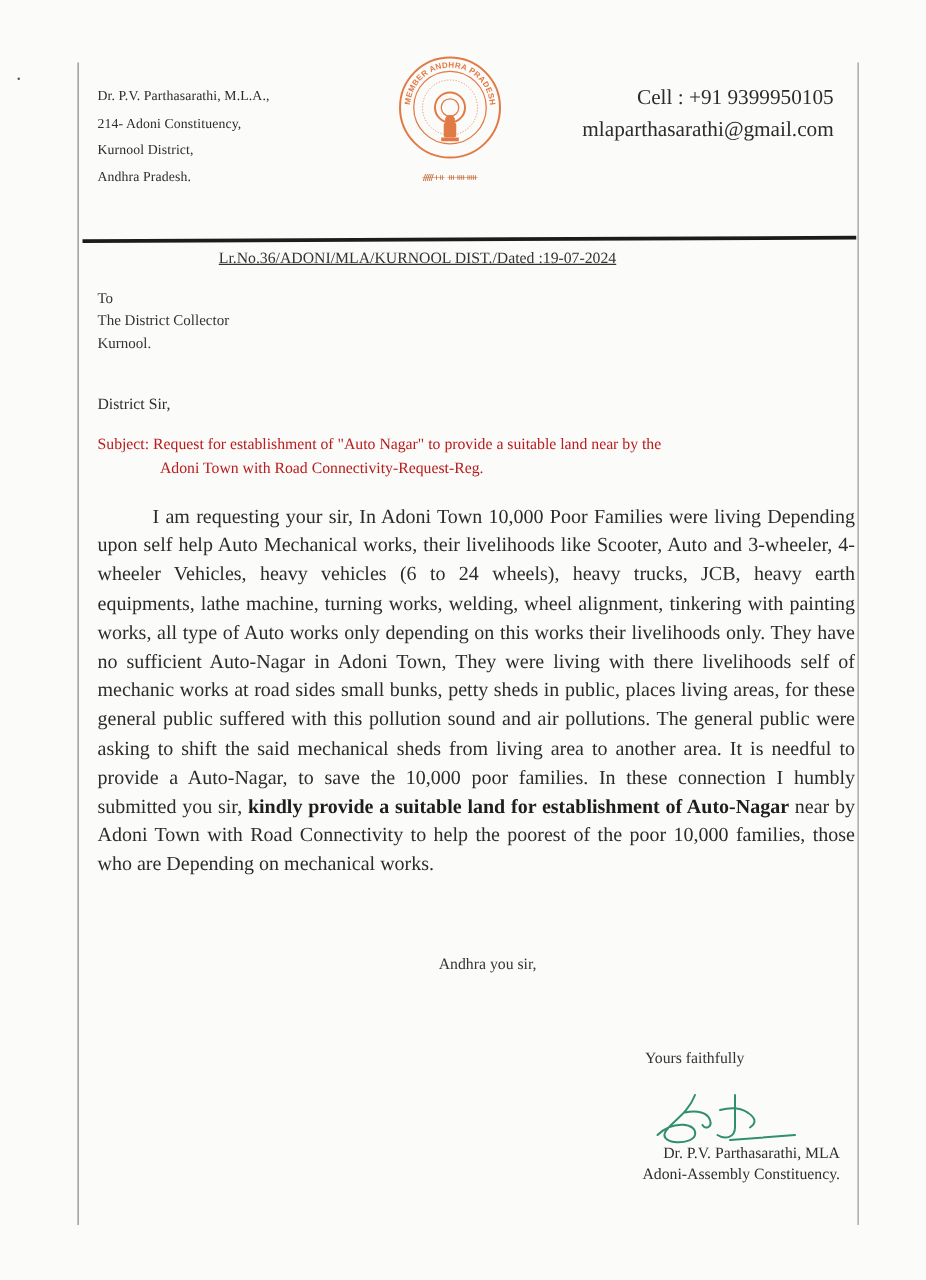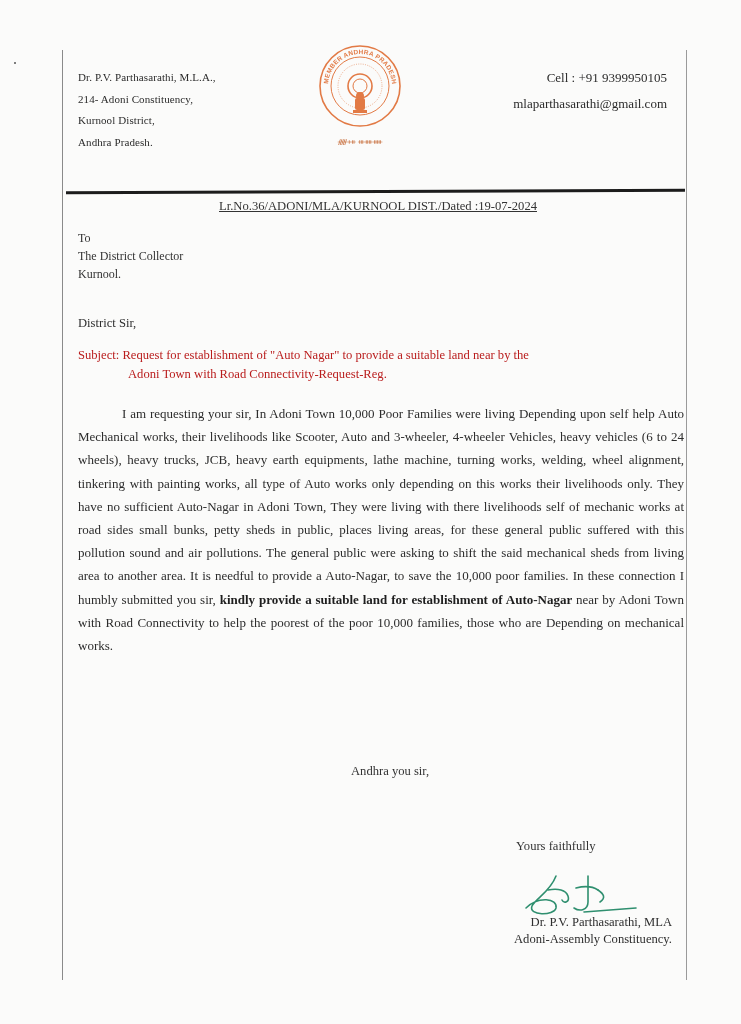--- a/index.html
+++ b/index.html
@@ -13,37 +13,37 @@
     position: absolute; left: 62px; top: 50px; width: 623px; height: 930px;
     border-left: 1.5px solid #8a8a8a; border-right: 1.5px solid #9a9a9a;
   }
   .dot { position: absolute; width: 2px; height: 2px; background: #555; border-radius: 50%; }
 
   .hdr-left { position: absolute; left: 78px; top: 67px; font-size: 11px; line-height: 21.6px; color: #2b2b2b; letter-spacing: 0.1px; }
   .hdr-left div { white-space: nowrap; }
 
   .emblem { position: absolute; left: 318px; top: 40px; width: 84px; height: 112px; }
 
-  .hdr-right { position: absolute; right: 74px; top: 65px; font-size: 13px; line-height: 26px; text-align: right; color: #2b2b2b; }
+  .hdr-right { position: absolute; right: 74px; top: 65px; font-size: 17px; line-height: 26px; text-align: right; color: #2b2b2b; }
 
   .rule { position: absolute; left: 66px; top: 190px; width: 619px; height: 3px; background: #1c1c1c; transform: rotate(-0.25deg); }
 
-  .refline { position: absolute; left: 0; width: 640px; top: 199px; text-align: center; font-size: 12.6px; color: #333; margin-left: 44px; }
+  .refline { position: absolute; left: 0; width: 640px; top: 199px; text-align: center; font-size: 12.6px; color: #333; }
   .refline span { text-decoration: underline; padding-left: 28px; }
 
   .addr { position: absolute; left: 78px; top: 229px; font-size: 12px; line-height: 18px; color: #333; }
 
   .salutation { position: absolute; left: 78px; top: 316px; font-size: 12.6px; color: #2e2e2e; }
 
   .subject { position: absolute; left: 78px; top: 346px; width: 600px; font-size: 12.6px; line-height: 19px; color: #b91c1c; }
   .subject .sub-2 { padding-left: 50px; }
 
   .body-para {
     position: absolute; left: 78px; top: 402px; width: 606px;
-    font-size: 13px; line-height: 23.2px; text-align: justify; color: #2c2c2c;
+    font-size: 16px; line-height: 23.2px; text-align: justify; color: #2c2c2c;
     text-indent: 44px;
   }
   .body-para b { font-weight: bold; color: #1e1e1e; }
 
   .thanks { position: absolute; left: 351px; top: 764px; font-size: 12.6px; color: #333; }
 
   .closing { position: absolute; left: 516px; top: 839px; font-size: 12.6px; color: #333; }
   .signature { position: absolute; left: 518px; top: 868px; width: 130px; height: 52px; }
   .sig-name { position: absolute; left: 472px; top: 914px; width: 200px; text-align: right; font-size: 12.6px; line-height: 17px; color: #2e2e2e; }
 </style>

